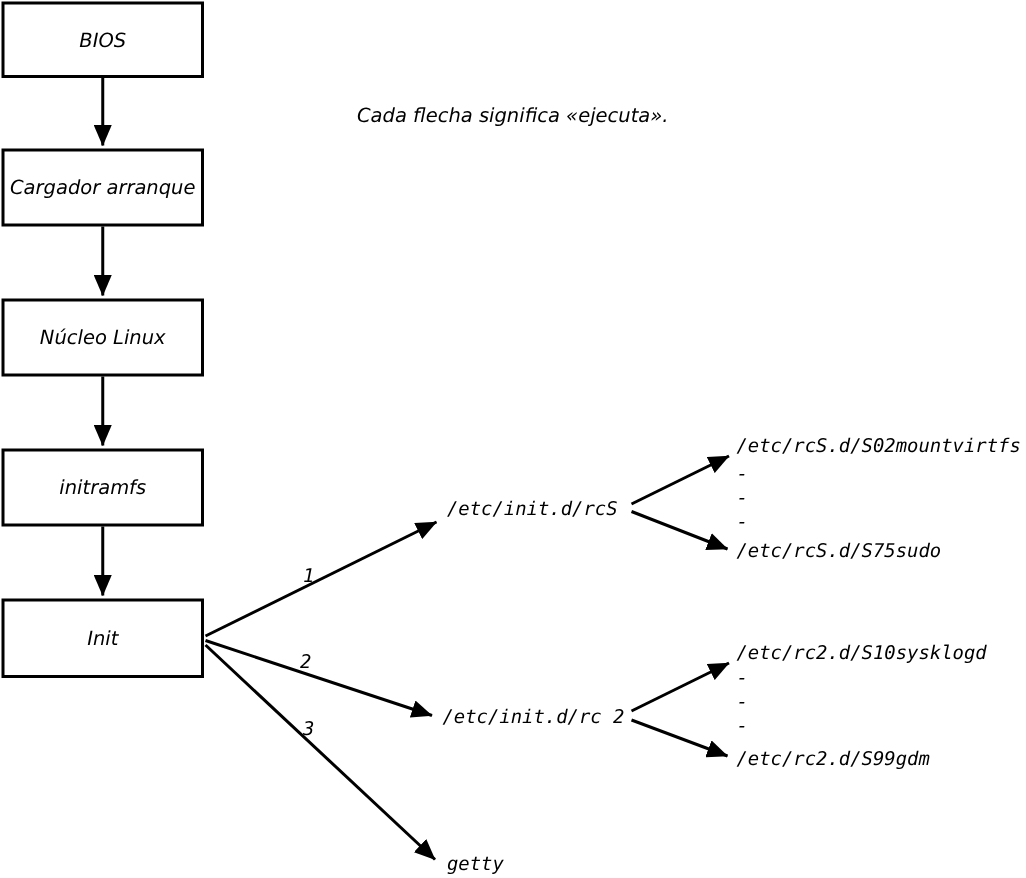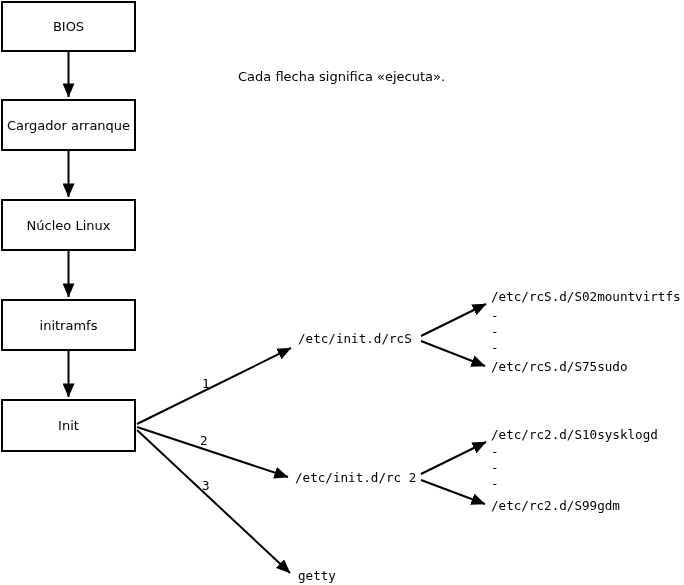--- a/index.html
+++ b/index.html
@@ -7,20 +7,21 @@
     padding: 0;
     background: #ffffff;
     font-family: "DejaVu Sans", sans-serif;
   }
   .stage {
     position: relative;
     width: 684px;
     height: 585px;
     background: #ffffff;
     overflow: hidden;
+    font-style: italic;
   }
   svg { display: block; }
   .box {
     fill: #ffffff;
     stroke: #000000;
     stroke-width: 2;
   }
   .arrow {
     stroke: #000000;
     stroke-width: 2;

